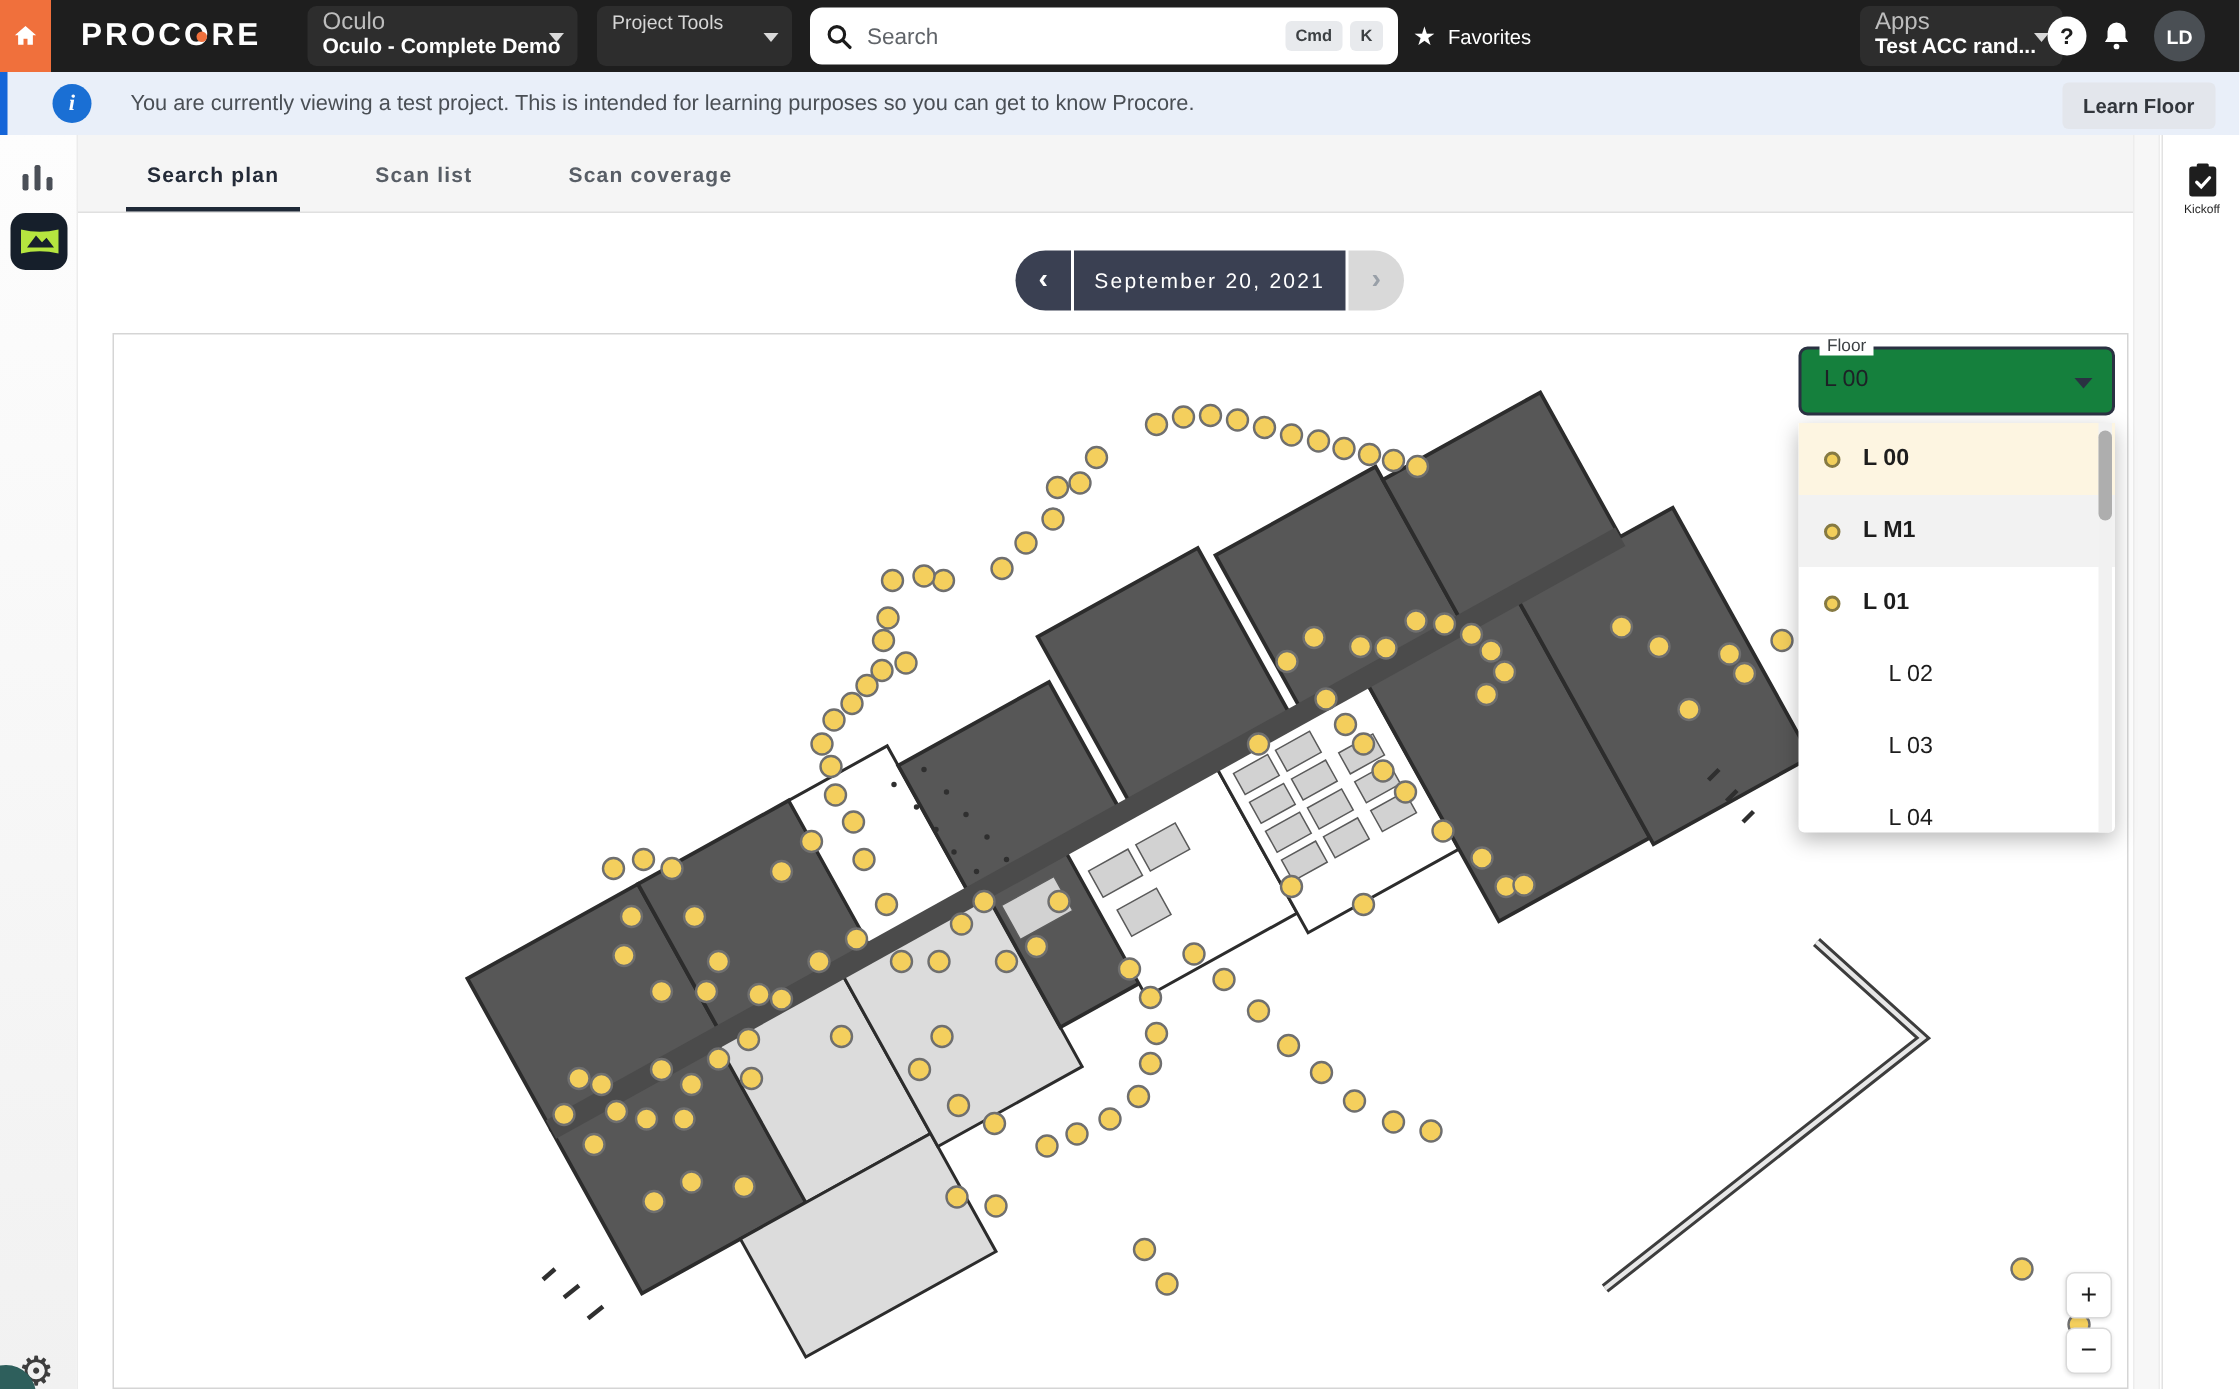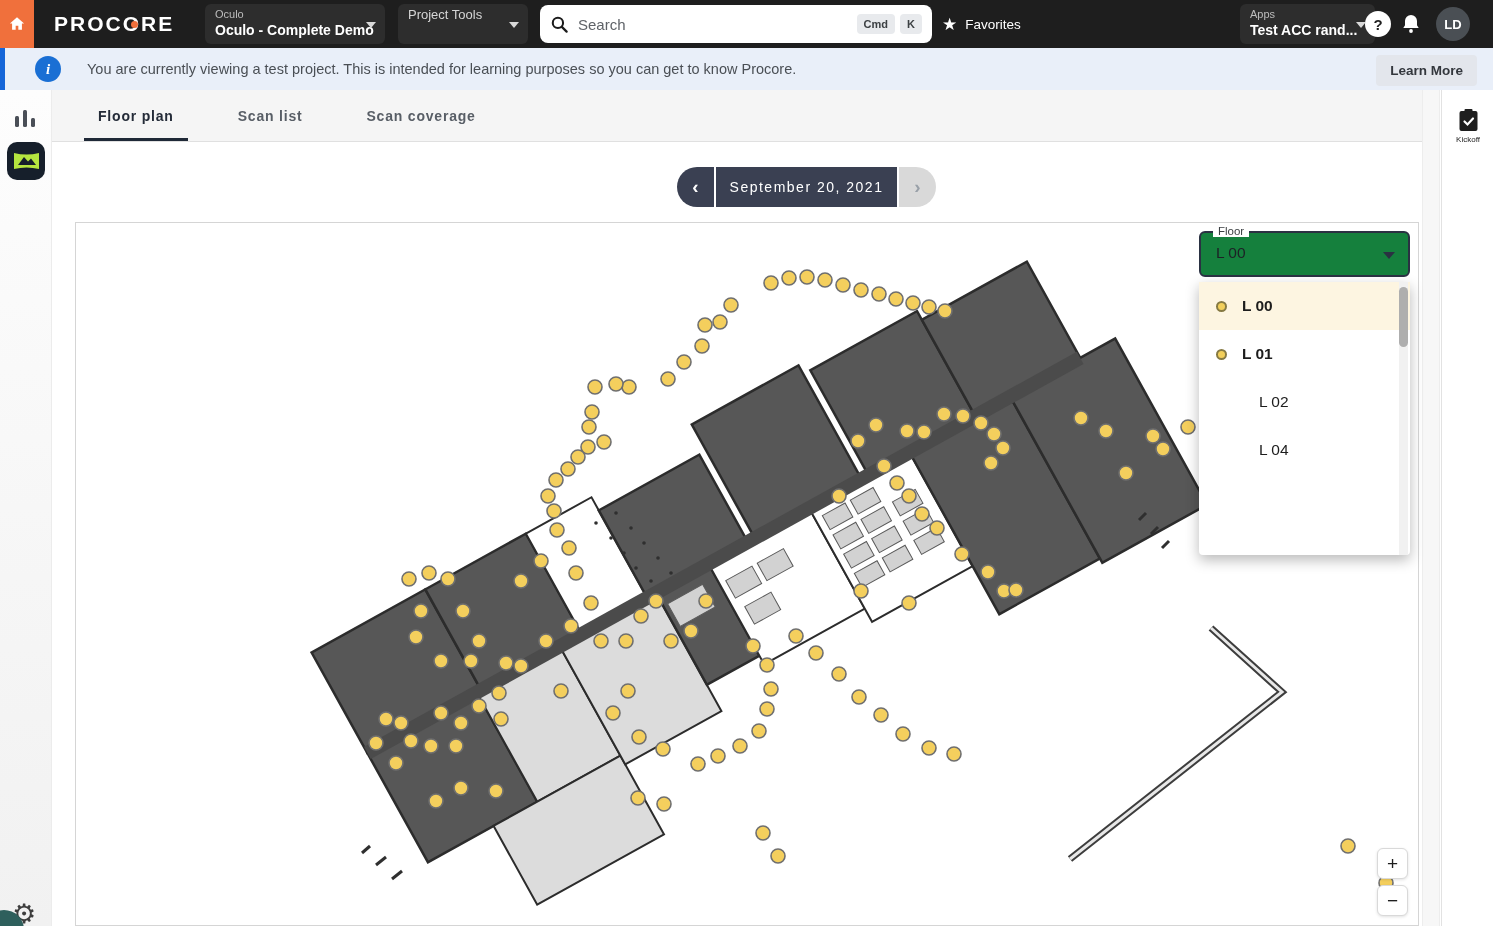--- a/index.html
+++ b/index.html
@@ -9,21 +9,21 @@
 
   
   .header { position:absolute; left:0; top:0; width:1493px; height:48px; background:#1e1e1e; z-index:40; }
   .home-btn { position:absolute; left:0; top:0; width:34px; height:48px; background:#f0703c;
     display:flex; align-items:center; justify-content:center; cursor:pointer; }
   .logo { position:absolute; left:54px; top:0; height:48px; display:flex; align-items:center;
     color:#fff; font-weight:bold; font-size:21px; letter-spacing:2px; }
   .logo-dot { position:absolute; left:64%; top:21px; width:7px; height:7px; border-radius:50%; background:#f0703c; }
   .hdd { position:absolute; top:4px; height:40px; background:#2d2d2d; border-radius:6px;
     padding:4px 26px 4px 10px; color:#fff; cursor:pointer; }
-  .hdd .lbl { font-size:11px; color:#bdbdbd; line-height:13px; }
+  .hdd .lbl { font-size:16px; color:#bdbdbd; line-height:13px; }
   .hdd .val { font-size:14px; font-weight:bold; line-height:19px; white-space:nowrap; }
   .caret { position:absolute; right:9px; top:50%; margin-top:-2px; width:0; height:0;
     border-left:5px solid transparent; border-right:5px solid transparent; border-top:6px solid #d9d9d9; }
   .dd-company { left:205px; width:180px; }
   .dd-tools   { left:398px; width:130px; }
   .dd-tools .lbl { font-size:13px; color:#d6d6d6; }
   .dd-apps    { left:1240px; width:135px; }
   .search { position:absolute; left:540px; top:5px; width:392px; height:38px; background:#fff;
     border-radius:8px; display:flex; align-items:center; padding:0 10px; }
   .search input { flex:1; border:none; outline:none; font-size:15px; color:#202124;
@@ -185,41 +185,41 @@
     <div class="avatar">
       <span>LD</span>
     </div>
   </div>
 
   <div class="banner">
     <div class="info-ic">
       <span>i</span>
     </div>
     <div class="banner-text">You are currently viewing a test project. This is intended for learning purposes so you can get to know Procore.</div>
-    <button class="learn-btn">Learn More</button>
+    <button class="learn-btn">Learn Floor</button>
   </div>
 
   <div class="leftbar">
     <svg class="chart-ic" viewBox="0 0 24 20">
       <rect x="1" y="8" width="4" height="11" rx="1.5" fill="#4a4f57"></rect>
       <rect x="9" y="2" width="4" height="17" rx="1.5" fill="#4a4f57"></rect>
       <rect x="17" y="10" width="4" height="9" rx="1.5" fill="#4a4f57"></rect>
     </svg>
     <div class="oculo-tile">
       <svg width="27" height="22" viewBox="0 0 27 22">
         <path d="M1 3 Q13.5 6 26 3 L26 19 Q13.5 16 1 19 Z" fill="#b5e53f"></path>
         <path d="M5 15 L11 7 L15 11.5 L18 8.5 L23 15 Z" fill="#161f2b"></path>
       </svg>
     </div>
     <div class="gear">⚙</div>
     <div class="teal-corner"></div>
   </div>
 
   <div class="tabbar">
-    <div class="tab active">Floor plan</div>
+    <div class="tab active">Search plan</div>
     <div class="tab">Scan list</div>
     <div class="tab">Scan coverage</div>
   </div>
 
   <div class="datenav">
     <div class="dn-prev">
       <span>‹</span>
     </div>
     <div class="dn-date">September 20, 2021</div>
     <div class="dn-next">
@@ -421,26 +421,33 @@
     <span class="fs-label">Floor</span>
     <span class="fs-value">L 00</span>
     <span class="fs-caret"></span>
   </div>
   <div class="floor-menu">
     <div id="menu-items">
         <div class="menu-item bold selected">
           <span class="odot"></span>
           <span class="olabel">L 00</span>
         </div>
+        <div class="menu-item bold hover">
+          <span class="odot"></span>
+          <span class="olabel">L M1</span>
+        </div>
         <div class="menu-item bold">
           <span class="odot"></span>
           <span class="olabel">L 01</span>
         </div>
         <div class="menu-item nodot">
           <span class="olabel">L 02</span>
+        </div>
+        <div class="menu-item nodot">
+          <span class="olabel">L 03</span>
         </div>
         <div class="menu-item nodot">
           <span class="olabel">L 04</span>
         </div>
       </div>
     <div class="menu-scroll-track"></div>
     <div class="menu-scroll-thumb"></div>
   </div>
 
   <div class="zoom-btn zoom-in">+</div>

